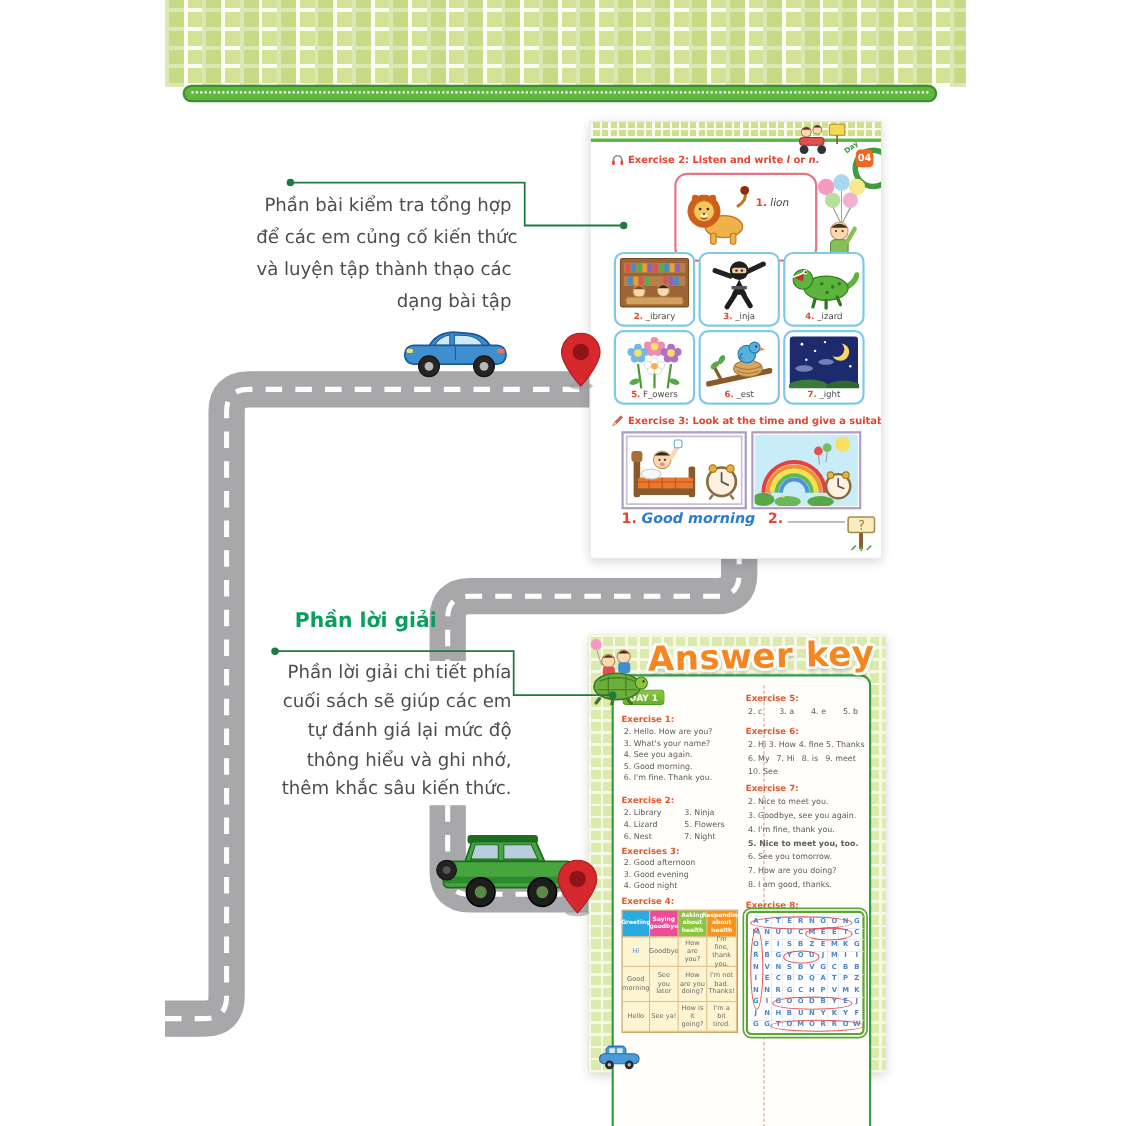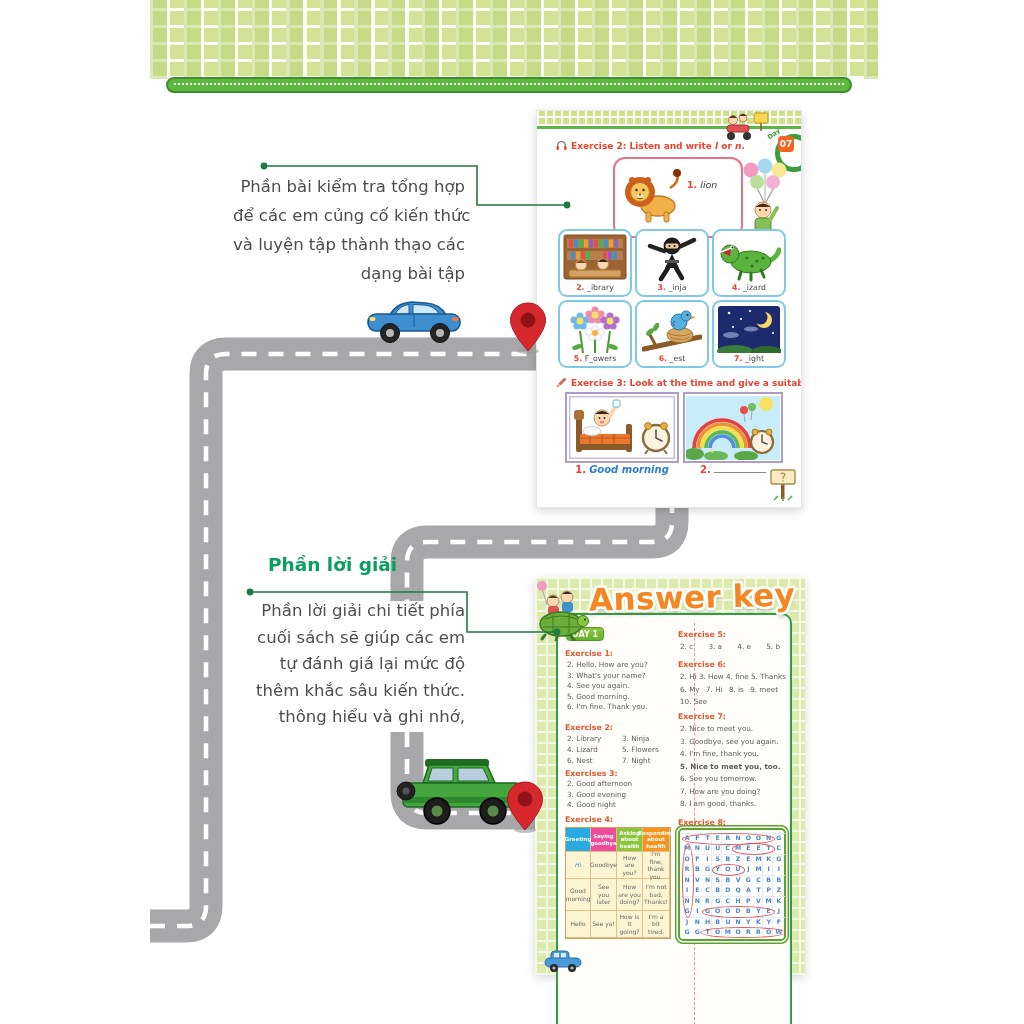--- a/index.html
+++ b/index.html
@@ -53,21 +53,21 @@
   .num-red{color:#e8432e;font-weight:bold;}
   .ans-italic{font-style:italic;color:#3a3a3a;}
   .cellgrid-cell{position:absolute;width:74px;height:68px;background:#fff;
     border:2px solid #7fc8e8;border-radius:9px;box-sizing:border-box;
     display:flex;flex-direction:column;align-items:center;justify-content:flex-end;}
   .cell-img{position:absolute;top:3px;left:0;right:0;display:flex;justify-content:center;}
   .cell-label{font-size:7.8px;color:#4a4a4a;margin-bottom:3px;white-space:nowrap;}
   .frame{position:absolute;top:281px;height:71px;background:#fff;
     border:2px solid #ac9ec6;box-shadow:inset 0 0 0 2px #ffffff, inset 0 0 0 3.5px #c9bddb;
     box-sizing:border-box;overflow:hidden;}
-  .frame-label{position:absolute;top:353px;font-size:10px;text-align:center;white-space:nowrap;}
+  .frame-label{position:absolute;top:353px;font-size:13px;text-align:center;white-space:nowrap;}
   .blue-script{color:#2a7cd0;font-weight:bold;font-style:italic;}
   .blank-line{display:inline-block;width:52px;border-bottom:1.2px solid #8a8a8a;height:8px;}
 
   
   .page2{position:absolute;left:535px;top:577px;width:270px;height:398px;z-index:3;
     box-shadow:0 3px 9px rgba(0,0,0,.16);
     background-color:#dcebad;
     background-image:
       repeating-linear-gradient(0deg, #f5f8e4 0 2.5px, transparent 2.5px 11px),
       repeating-linear-gradient(90deg, #f5f8e4 0 2.5px, transparent 2.5px 11px);}
@@ -140,22 +140,22 @@
     <div class="ln">để các em củng cố kiến thức</div>
     <div class="ln">và luyện tập thành thạo các</div>
     <div class="ln">dạng bài tập</div>
   </div>
 
   <div class="sec-heading" style="left:268px;top:554px;text-align:right;">Phần lời giải</div>
   <div class="sec-par sec2-par" style="left:233px;top:598px;width:232px;">
     <div class="ln">Phần lời giải chi tiết phía</div>
     <div class="ln">cuối sách sẽ giúp các em</div>
     <div class="ln">tự đánh giá lại mức độ</div>
+    <div class="ln">thông hiểu và ghi nhớ,</div>
     <div class="ln">thêm khắc sâu kiến thức.</div>
-    <div class="ln">thông hiểu và ghi nhớ,</div>
   </div>
 
   <svg class="connector-svg" width="1024" height="1024" viewBox="0 0 1024 1024">
     <g stroke="#1e7a40" stroke-width="1.6" fill="none">
       <path d="M264 166 L477 166 L477 205 L567 205"></path>
       <path d="M250 592 L467 592 L467 632 L557 632"></path>
     </g>
     <g fill="#1e7a40">
       <circle cx="264" cy="166" r="3.4"></circle>
         <circle cx="567" cy="205" r="3.4"></circle>
@@ -174,21 +174,21 @@
       <circle cx="12" cy="9" r="4.5" fill="#fcd8b0" stroke="#b08858"></circle>
         <path d="M8 7 Q12 2 16 7" fill="#5a3a1a"></path>
       <circle cx="22" cy="7" r="4" fill="#fcd8b0" stroke="#b08858"></circle>
         <path d="M18.5 5 Q22 1 25.5 5" fill="#3a2a1a"></path>
       <rect x="6" y="14" width="22" height="7" rx="3" fill="#e05050" stroke="#a03030"></rect>
       <circle cx="10" cy="25" r="4" fill="#333"></circle>
         <circle cx="26" cy="25" r="4" fill="#333"></circle>
     </svg>
     <div class="day-ring"></div>
     <div class="day-word">Day</div>
-    <div class="day-num">07</div>
+    <div class="day-num">04</div>
 
     <div class="ex-title" style="left:19px;top:29px;">
       <svg width="11" height="11" viewBox="0 0 11 11">
         <path d="M1.5 7 Q1.5 1.5 5.5 1.5 Q9.5 1.5 9.5 7" fill="none" stroke="#8a8a8a" stroke-width="1.4"></path>
         <rect x="0.5" y="6" width="2.4" height="4" rx="1" fill="#e8432e"></rect>
         <rect x="8.1" y="6" width="2.4" height="4" rx="1" fill="#e8432e"></rect>
       </svg>
       <span><span>Exercise 2: Listen and write </span><i>l</i><span> or </span><i>n</i><span>.</span></span>
     </div>
 

